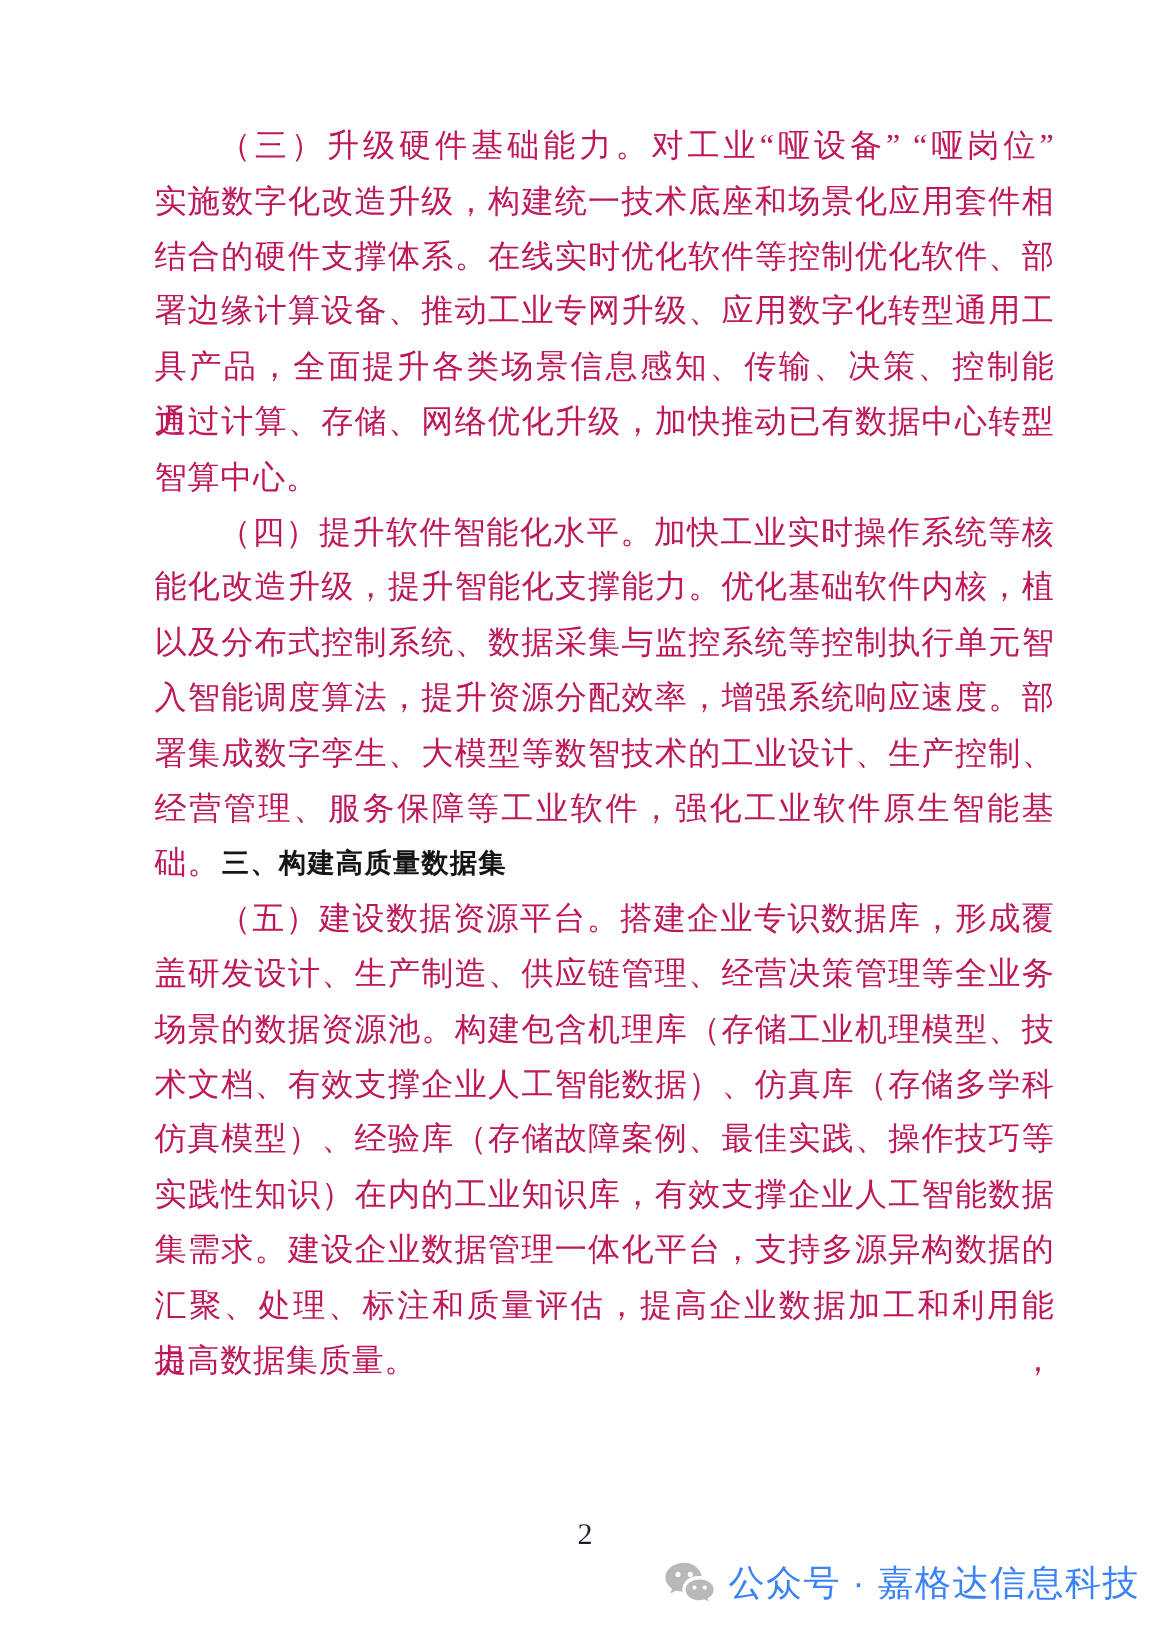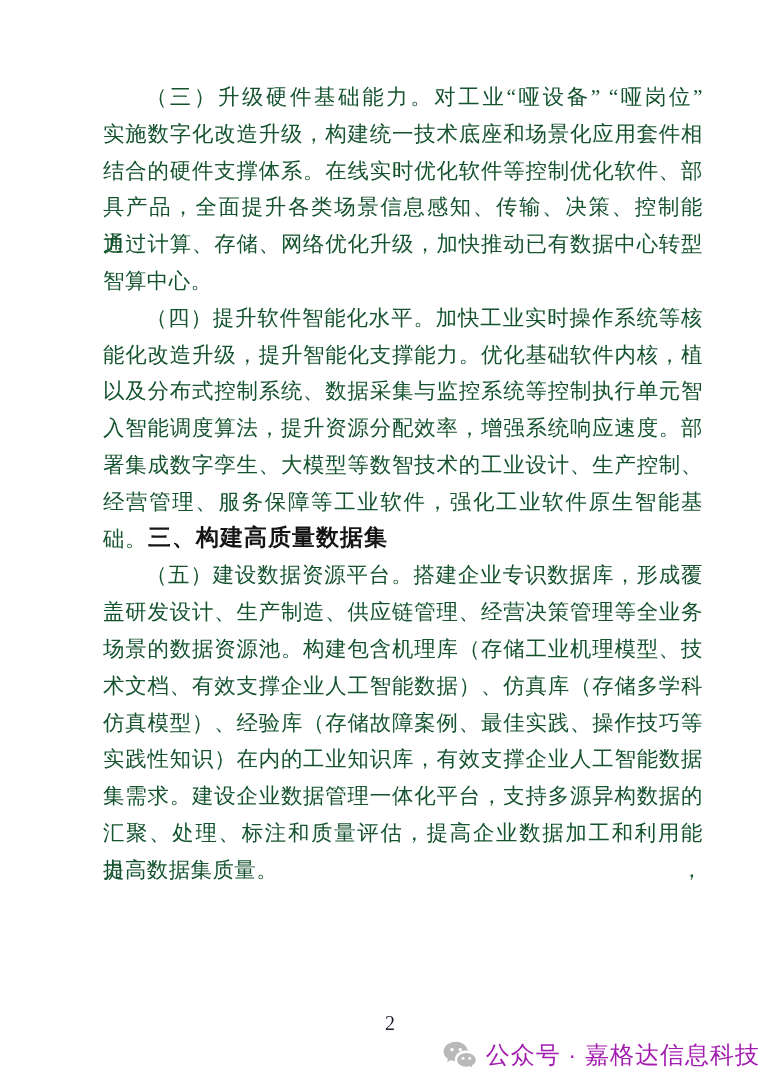--- a/index.html
+++ b/index.html
@@ -15,33 +15,33 @@
     position: absolute;
     left: 103px;
     top: 79px;
     width: 600px;
   }
   .block { margin: 0; padding: 0; }
   .line {
     font-size: 21.4px;
     line-height: 36.8px;
     height: 36.8px;
-    color: #14532d;
+    color: #be185d;
     text-align: justify;
     text-align-last: justify;
     letter-spacing: 0.5px;
     white-space: normal;
     overflow: visible;
   }
   .line.indent { text-indent: 2em; }
   .line.last { text-align-last: left; }
   .block.heading .line {
-    font-family: Liberation Mono, monospace;
+    font-family: Liberation Serif, serif;
     font-weight: 700;
-    font-size: 23px;
+    font-size: 18px;
     color: #151515;
     text-align: left;
     text-align-last: left;
     text-indent: 45px;
     letter-spacing: 1px;
   }
   .page-number {
     position: absolute;
     left: 0;
     top: 1010px;
@@ -71,20 +71,21 @@
 </head>
 <body>
 
 <div class="page">
 
   <div class="content" id="doc-content">
       <div class="block paragraph">
         <div class="line indent">（三）升级硬件基础能力。对工业“哑设备” “哑岗位”</div>
         <div class="line">实施数字化改造升级，构建统一技术底座和场景化应用套件相</div>
         <div class="line">结合的硬件支撑体系。在线实时优化软件等控制优化软件、部</div>
+        <div class="line">署边缘计算设备、推动工业专网升级、应用数字化转型通用工</div>
         <div class="line">具产品，全面提升各类场景信息感知、传输、决策、控制能力。</div>
         <div class="line">通过计算、存储、网络优化升级，加快推动已有数据中心转型</div>
         <div class="line last">智算中心。</div>
       </div>
       <div class="block paragraph">
         <div class="line indent">（四）提升软件智能化水平。加快工业实时操作系统等核</div>
         <div class="line">能化改造升级，提升智能化支撑能力。优化基础软件内核，植</div>
         <div class="line">以及分布式控制系统、数据采集与监控系统等控制执行单元智</div>
         <div class="line">入智能调度算法，提升资源分配效率，增强系统响应速度。部</div>
         <div class="line">署集成数字孪生、大模型等数智技术的工业设计、生产控制、</div>
@@ -101,21 +102,21 @@
         <div class="line">仿真模型）、经验库（存储故障案例、最佳实践、操作技巧等</div>
         <div class="line">实践性知识）在内的工业知识库，有效支撑企业人工智能数据</div>
         <div class="line">集需求。建设企业数据管理一体化平台，支持多源异构数据的</div>
         <div class="line">汇聚、处理、标注和质量评估，提高企业数据加工和利用能力，</div>
         <div class="line last">提高数据集质量。</div>
       </div>
     </div>
 
   <div class="page-number">2</div>
 
-  <div class="watermark" style="color: #a21caf; text-align: right;">
+  <div class="watermark" style="color: #3b82f6; text-align: right;">
     <svg class="wm-icon" viewBox="0 0 34 29" xmlns="http://www.w3.org/2000/svg">
       <g>
         <path d="M13.2 0.8 C6.1 0.8 0.6 5.1 0.6 10.5 C0.6 13.6 2.3 16.2 5.0 18.0 L3.9 21.3 L7.9 19.3 C9.2 19.7 10.6 20.1 12.1 20.1 C12.0 19.6 11.9 19.1 11.9 18.6 C11.9 13.6 16.6 9.6 22.4 9.6 C23.3 9.6 24.1 9.7 24.9 9.9 C23.9 4.7 19.0 0.8 13.2 0.8 Z" fill="#b9b9b9"></path>
         <circle cx="9.0" cy="8.6" r="1.7" fill="#ffffff"></circle>
         <circle cx="17.2" cy="8.6" r="1.7" fill="#ffffff"></circle>
         <path d="M33.4 18.9 C33.4 14.7 28.9 11.3 23.4 11.3 C17.9 11.3 13.4 14.7 13.4 18.9 C13.4 23.1 17.9 26.5 23.4 26.5 C24.6 26.5 25.7 26.3 26.8 26.0 L30.5 27.9 L29.5 24.9 C31.9 23.5 33.4 21.4 33.4 18.9 Z" fill="#b9b9b9" stroke="#ffffff" stroke-width="1.3"></path>
         <circle cx="20.0" cy="17.4" r="1.4" fill="#ffffff"></circle>
         <circle cx="26.8" cy="17.4" r="1.4" fill="#ffffff"></circle>
       </g>
     </svg>

